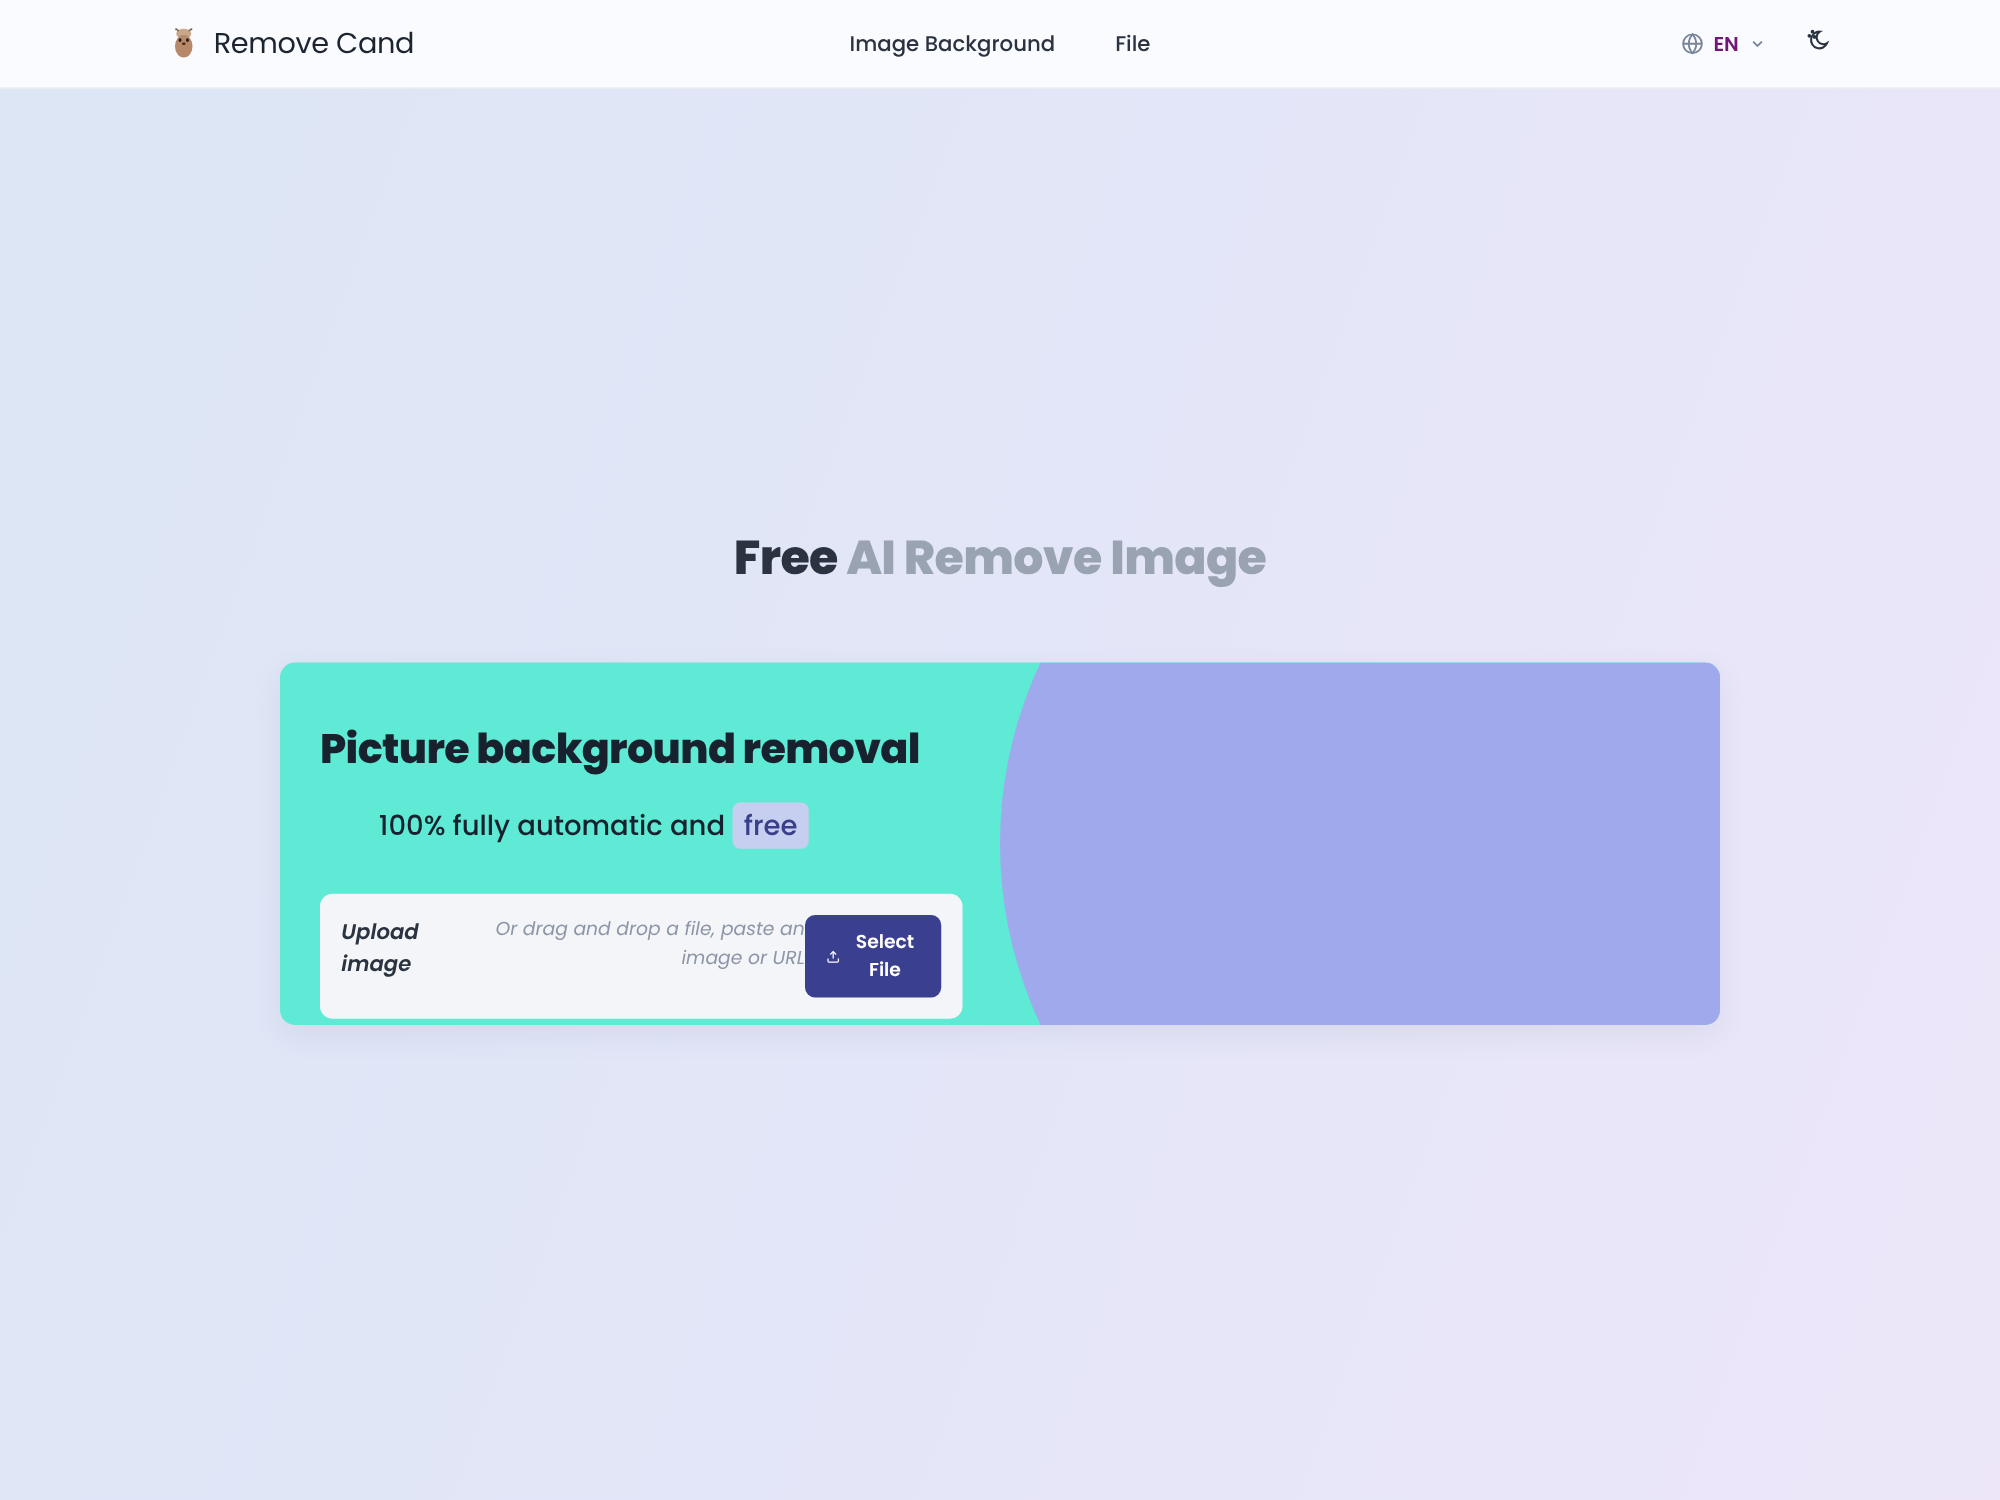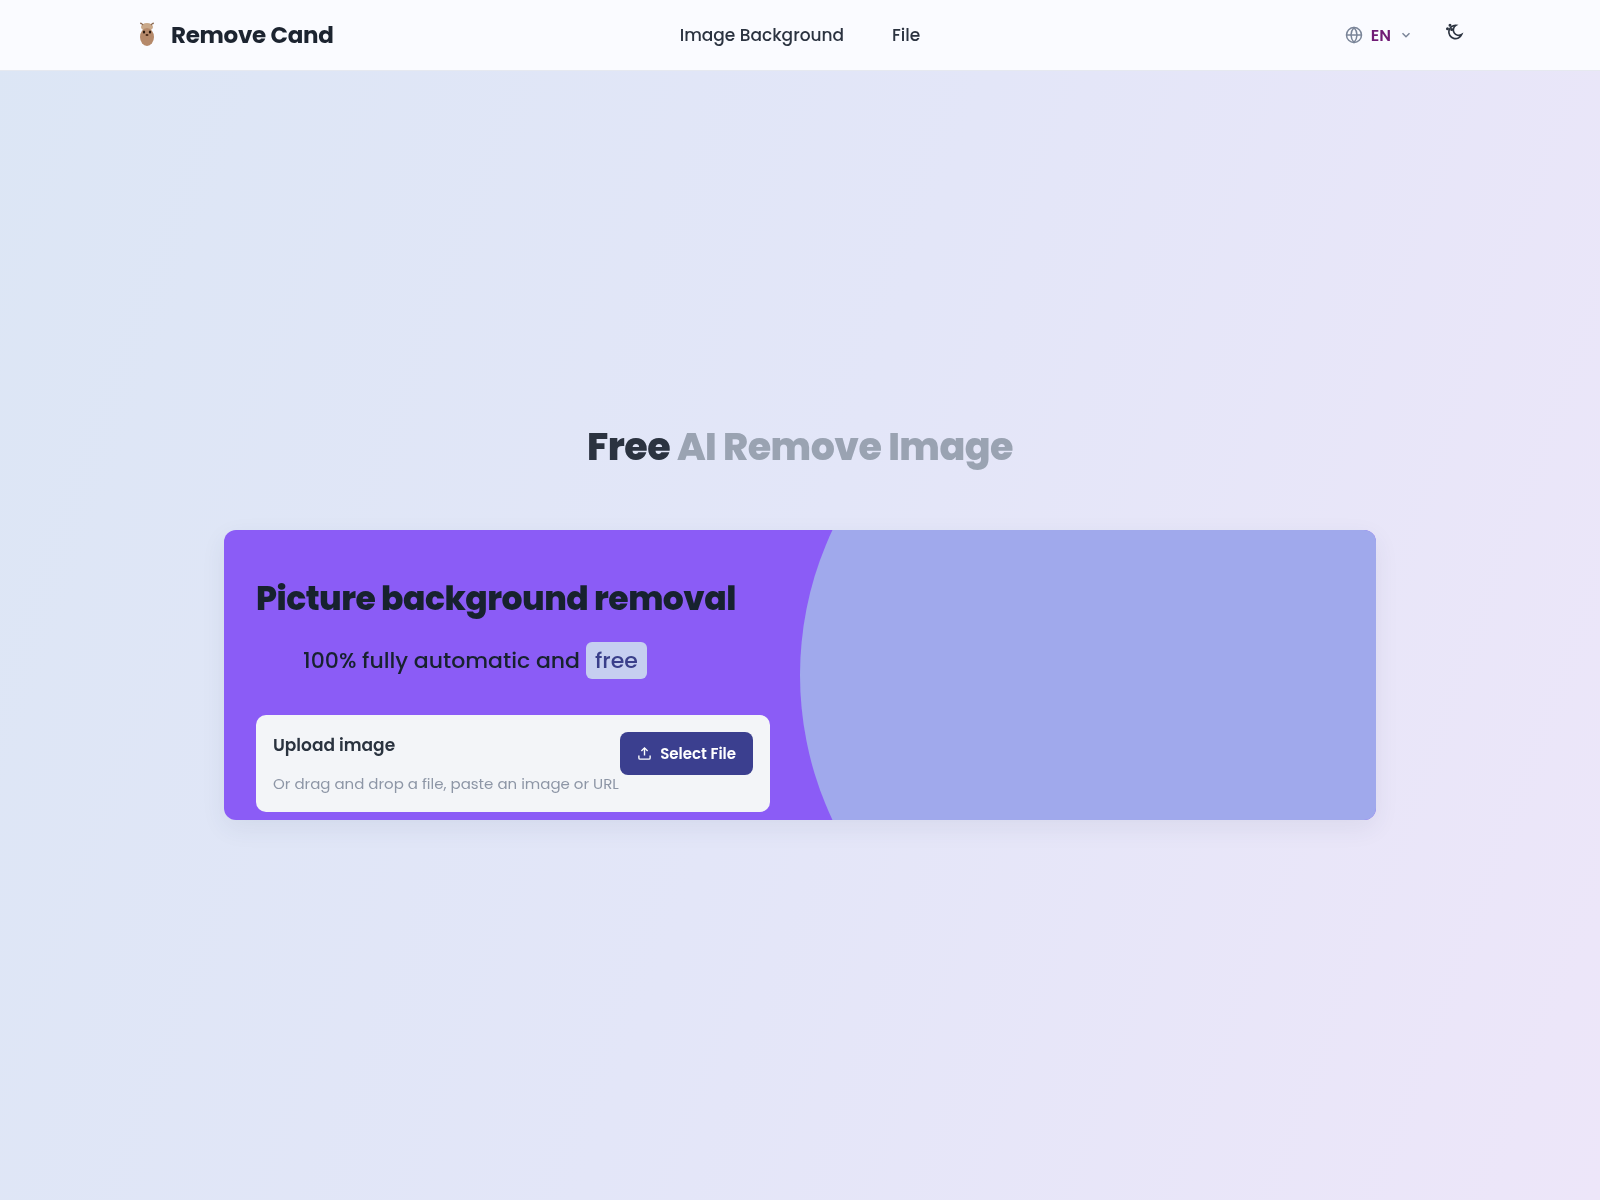--- a/index.html
+++ b/index.html
@@ -34,21 +34,21 @@
       gap: 12px;
     }
 
     .logo {
       width: 24px;
       height: 26px;
     }
 
     .brand-text {
       font-size: 23px;
-      font-weight: 700;
+      font-weight: 400;
       color: #1c2430;
       letter-spacing: -0.3px;
       text-align: right;
     }
 
     .nav-center {
       display: flex;
       gap: 48px;
       position: absolute;
       left: 50%;
@@ -110,21 +110,21 @@
 
     .title-light {
       color: #9aa3b2;
       margin-top: 42px;
     }
 
     
     .card {
       width: 1152px;
       height: 290px;
-      background: #8b5cf6;
+      background: #5eead4;
       border-radius: 12px;
       margin-top: 58px;
       display: flex;
       overflow: hidden;
       box-shadow: 0 8px 24px rgba(50, 60, 100, 0.08);
       position: relative;
     }
 
     .card-left {
       padding: 44px 32px 32px 32px;
@@ -166,22 +166,23 @@
       border-radius: 10px;
       padding: 17px 17px 17px 17px;
       display: flex;
       align-items: flex-start;
       justify-content: space-between;
       width: 514px;
     }
 
     .upload-text {
       display: flex;
-      flex-direction: column;
+      flex-direction: row;
       gap: 14px;
+      font-style: italic;
     }
 
     .upload-label {
       font-size: 17px;
       font-weight: 600;
       color: #2a333f;
     }
 
     .upload-hint {
       font-size: 15px;

